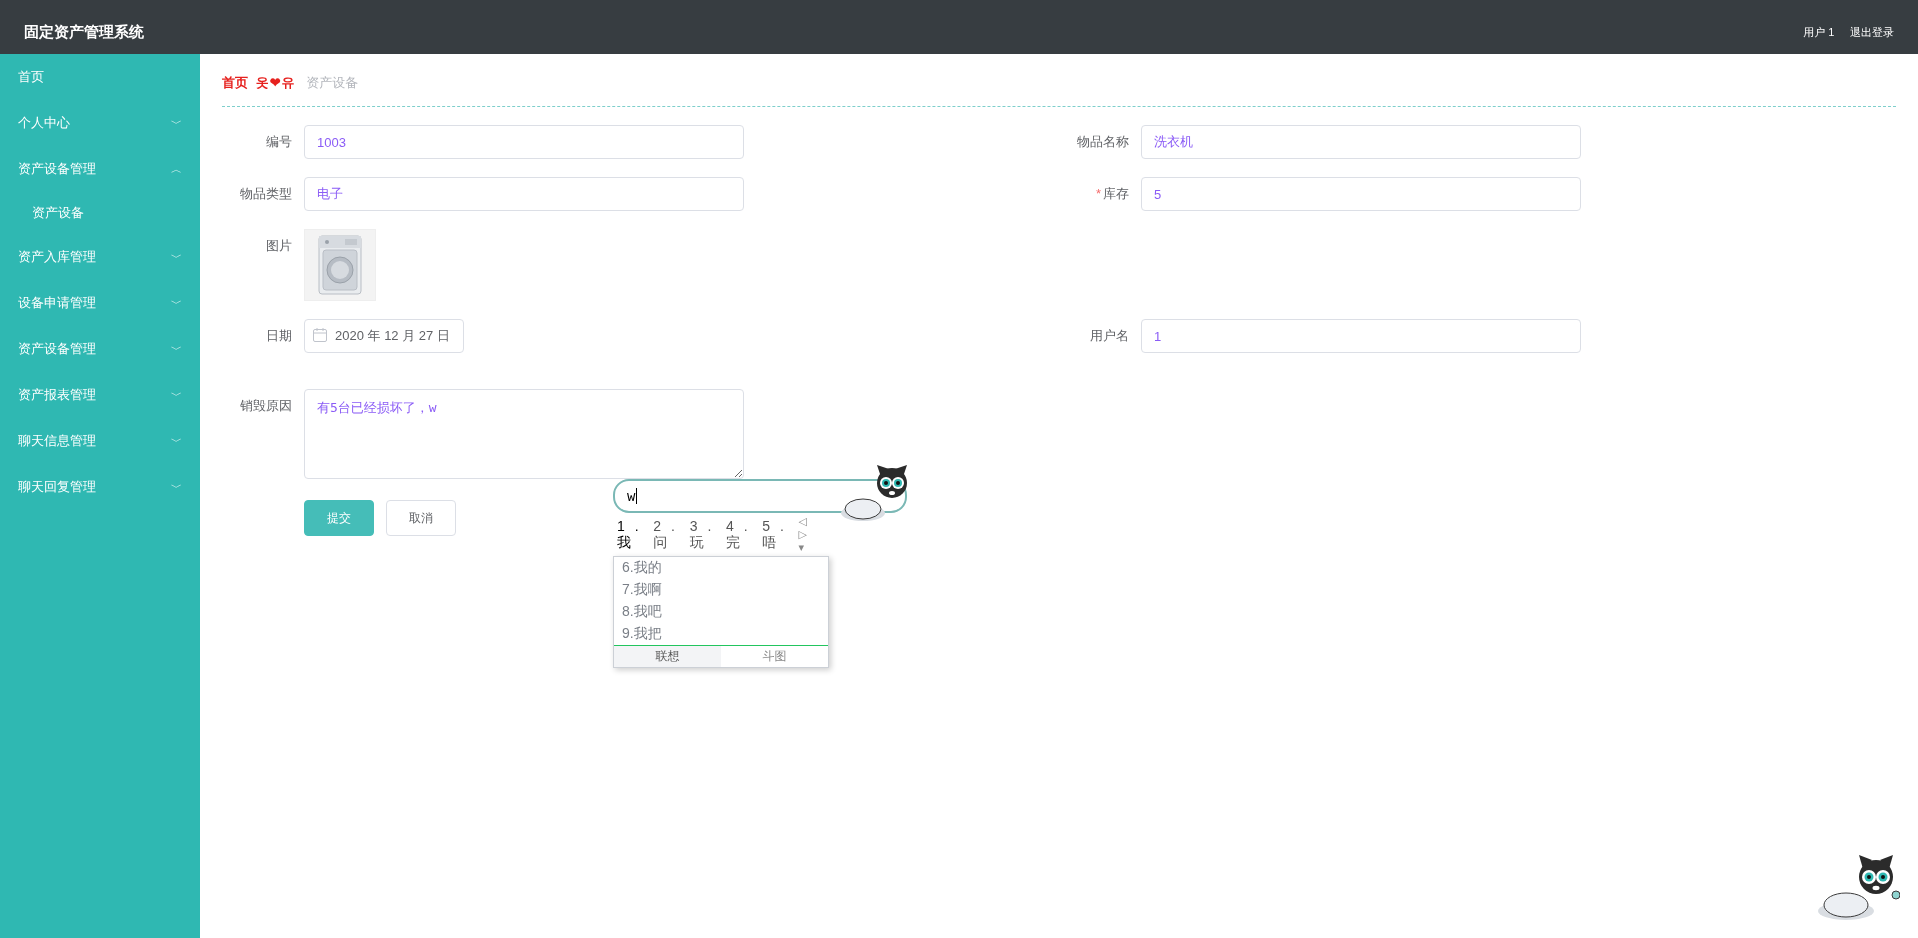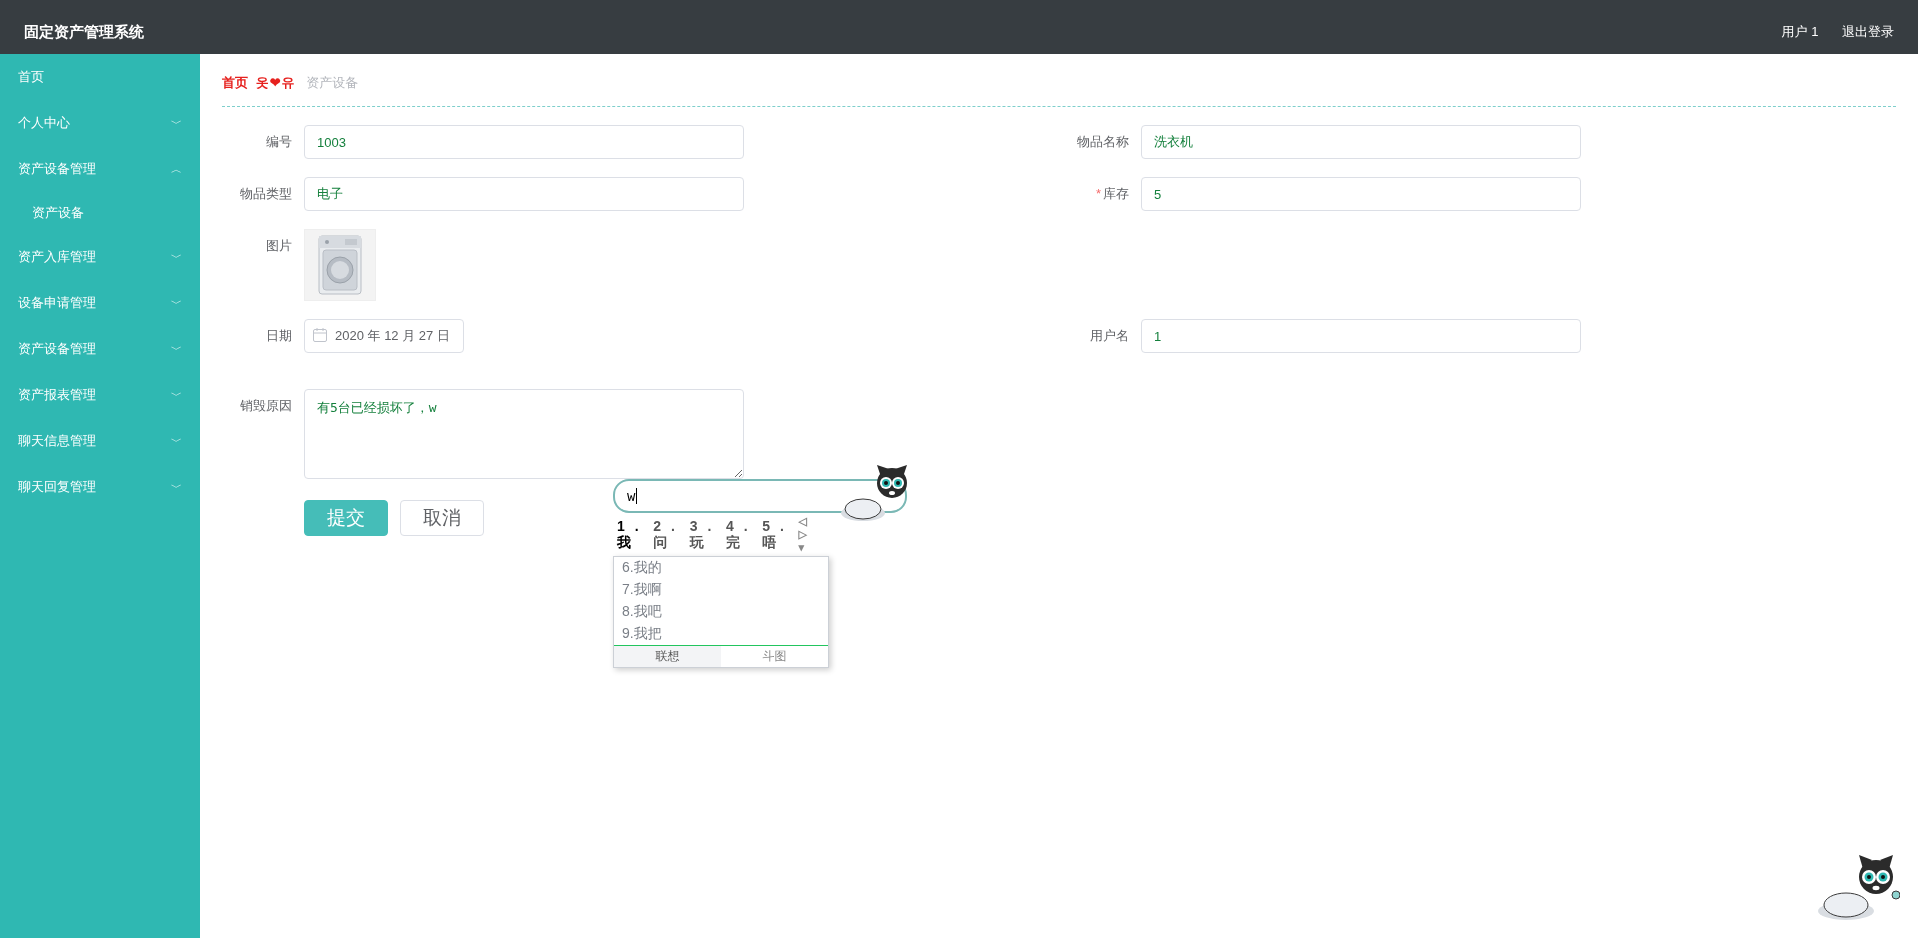--- a/index.html
+++ b/index.html
@@ -1,56 +1,56 @@
 <!DOCTYPE html>
 <html><head>
 <meta charset="utf-8">
 <style>
   * { box-sizing: border-box; margin: 0; padding: 0; }
   body { font-family: "Microsoft YaHei", Arial, sans-serif; font-size: 13px; color: #606266; background: #fff; }
   .topbar-outer { height: 10px; background: #373d41; }
   .topbar { height: 44px; background: #373d41; color: #fff; display: flex; align-items: center; justify-content: space-between; padding: 0 24px; }
   .topbar .brand { font-size: 15px; font-weight: bold; }
-  .topbar .right a { color: #fff; text-decoration: none; margin-left: 20px; font-size: 13px; }
+  .topbar .right a { color: #fff; text-decoration: none; margin-left: 12px; font-size: 11px; }
   .container { display: flex; height: calc(100vh - 54px); }
   .sidebar { width: 200px; background: #2fb8b2; color: #fff; flex-shrink: 0; overflow-y: auto; }
   .sidebar .item { padding: 14px 18px; font-size: 13px; cursor: pointer; display: flex; justify-content: space-between; align-items: center; }
   .sidebar .subitem { padding: 12px 18px 12px 32px; font-size: 13px; cursor: pointer; }
   .sidebar .chev { font-size: 11px; opacity: .8; }
   .main { flex: 1; padding: 20px 22px; overflow: auto; position: relative; }
   .breadcrumb { font-size: 13px; margin-bottom: 14px; }
   .breadcrumb .home { color: #e6211e; font-weight: bold; }
   .breadcrumb .deco { color: #e6211e; margin: 0 4px; font-weight: bold; }
   .breadcrumb .heart { color: #e6211e; margin: 0 1px; }
   .breadcrumb .current { color: #b3b6bc; margin-left: 4px; }
   hr.dotted { border: none; border-top: 1px dashed #7ecfcc; margin-bottom: 18px; }
   .form { }
   .row { display: flex; margin-bottom: 18px; }
   .col { flex: 1; display: flex; align-items: flex-start; min-width: 0; padding-right: 40px;}
   .label { width: 82px; text-align: center; padding-right: 12px; font-size: 13px; color: #606266; line-height: 34px; display: flex; justify-content: flex-end; align-items: center;}
   .label .req { color: #f56c6c; margin-right: 2px; }
   .control { flex: 1; }
-  .input { width: 100%; max-width: 440px; height: 34px; border: 1px solid #dcdfe6; border-radius: 4px; padding: 0 12px; font-size: 13px; color: #15803d; outline: none; }
+  .input { width: 100%; max-width: 440px; height: 34px; border: 1px solid #dcdfe6; border-radius: 4px; padding: 0 12px; font-size: 13px; color: #8b5cf6; outline: none; }
   .input-wide { max-width: 440px; }
   textarea.input { height: 90px; padding: 8px 12px; resize: vertical; max-width: 440px; line-height: 1.5; }
   .date-input { width: 160px; height: 34px; border: 1px solid #dcdfe6; border-radius: 4px; padding: 0 4px 0 30px; font-size: 13px; color: #606266; position: relative; display:flex; align-items:center; cursor:pointer;}
   .date-wrap { position: relative; display: inline-block; }
   .date-wrap .cal-icon { position: absolute; left: 8px; top: 8px; color: #c0c4cc; }
   .img-thumb { width: 72px; height: 72px; border: 1px solid #eee; background: #f3f3f3; display:flex; align-items:center; justify-content:center; }
-  .btn { height: 36px; padding: 0 22px; border-radius: 4px; font-size: 19px; cursor: pointer; border: 1px solid #dcdfe6; background: #fff; color: #606266;}
+  .btn { height: 36px; padding: 0 22px; border-radius: 4px; font-size: 12px; cursor: pointer; border: 1px solid #dcdfe6; background: #fff; color: #606266;}
   .btn-primary { background: #45bdb8; border-color: #45bdb8; color: #fff; }
   .btn-row { padding-left: 82px; }
   .btn-row .btn { margin-right: 12px; }
   
   .ime-wrap { position: absolute; left: 413px; top: 425px; }
   .ime-input-bar { width: 294px; height: 34px; border: 2.5px solid #7ab8b5; border-radius: 16px; background: #fff; display: flex; align-items: center; padding: 0 12px; font-size: 14px; position:relative;}
   .ime-input-bar .typed { color: #000; font-family: monospace; }
   .ime-input-bar .cursor { width: 1px; height: 16px; background: #000; display:inline-block; margin-left:1px;}
   .ime-mascot { position: absolute; right: -6px; top: -18px; }
-  .ime-cands-row { display:flex; align-items:center; margin-top: 2px; padding: 0 4px; font-size: 14px; color: #555; width: 216px; font-weight: bold;}
+  .ime-cands-row { display:flex; align-items:center; margin-top: 2px; padding: 0 4px; font-size: 14px; color: #555; width: 216px;}
   .ime-cands-row span { margin-right: 10px; }
   .ime-cands-row .first { color: #000; }
   .ime-nav { display:inline-flex; align-items:center; gap:2px; color:#888; font-size:11px;}
   .ime-dropdown { margin-top: 2px; width: 216px; background: #fff; border: 1px solid #ccd0d6; box-shadow: 2px 2px 6px rgba(0,0,0,.2); font-size: 14px;}
   .ime-dropdown .opt { padding: 2px 8px; color: #7a7f87; }
   .ime-dropdown .tabs { display:flex; border-top: 1px solid #22c55e; }
   .ime-dropdown .tabs div { flex:1; text-align:center; padding: 2px 0; font-size:12px; color:#888;}
   .ime-dropdown .tabs div.active { color: #555; background:#f3f4f6;}
   
   .corner-mascot { position: fixed; right: 18px; bottom: 14px; }

